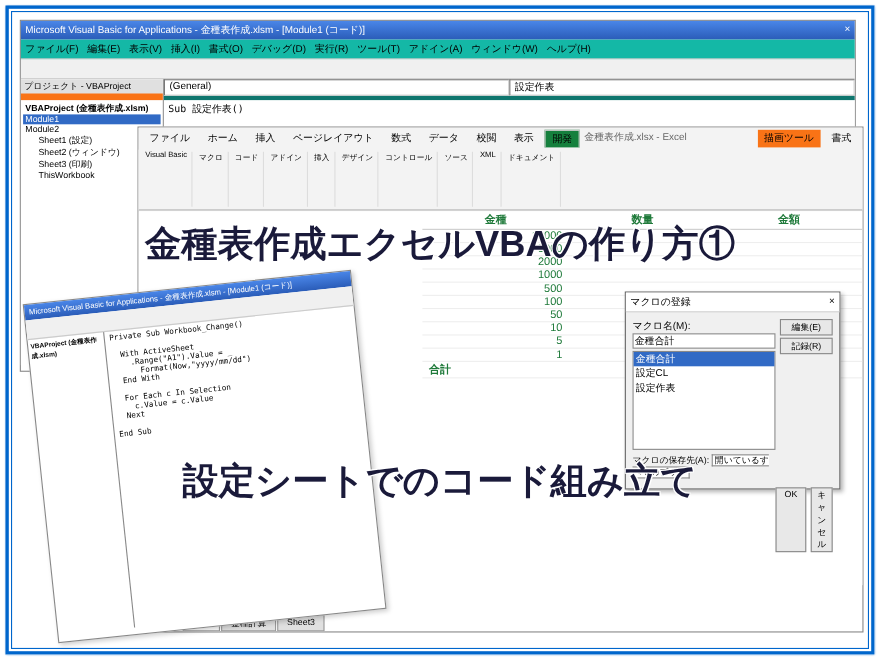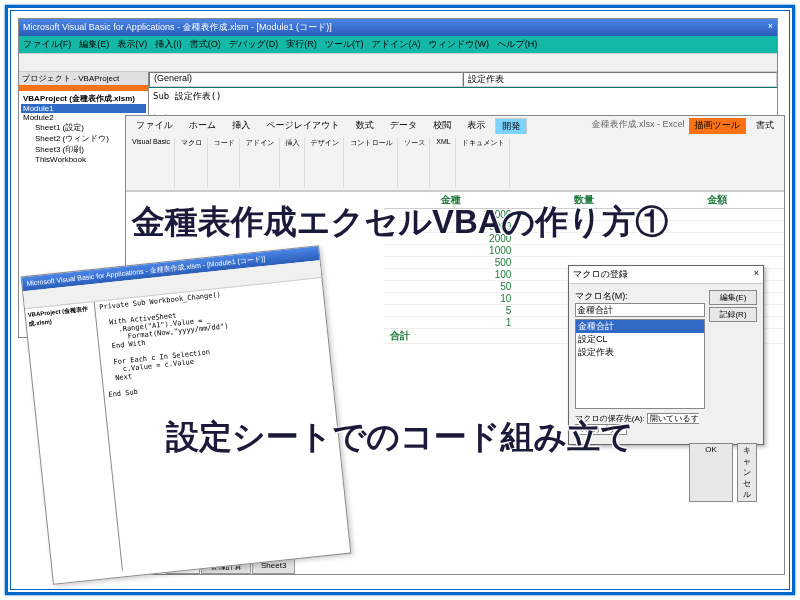--- a/index.html
+++ b/index.html
@@ -10,28 +10,28 @@
 .titlebar{background:linear-gradient(#4a86e8,#2a5cb8);color:#fff;padding:2px 4px;font-size:9px;display:flex;justify-content:space-between}
 .menubar{background:#14b8a6;padding:2px 4px;display:flex;gap:8px;font-size:9px;border-bottom:1px solid #ccc}
 .toolbar{background:#f0f0f0;padding:2px;border-bottom:1px solid #ccc;height:18px}
 .vbe-body{display:flex;height:260px}
 .projexp{width:130px;border-right:1px solid #888;background:#fff;font-size:8px}
 .projexp-title{background:#e0e0e0;padding:1px 3px;border-bottom:6px solid #f97316}
 .tree{padding:2px}
 .tree-item{padding:0 2px;white-space:nowrap}
 .tree-item.sel{background:#316ac5;color:#fff}
 .codepane{flex:1;background:#fff;position:relative}
-.codehead{display:flex;border-bottom:1px solid #0f766e}
+.codehead{display:flex;border-bottom:4px solid #0f766e}
 .codehead div{flex:1;border:1px inset #ccc;padding:0 4px;font-size:9px}
 .code{padding:2px 4px;font-family:monospace;font-size:9px;white-space:pre;color:#000}
 .excel{position:absolute;top:115px;left:125px;width:660px;height:460px;background:#fff;border:1px solid #888;font-size:9px}
 .ribbon{background:#f3f3f3;border-bottom:1px solid #ccc}
 .ribtabs{display:flex;gap:4px;padding:2px 4px;font-size:9px}
 .ribtab{padding:1px 6px}
-.ribtab.act{background:#7dd3fc;border:1px solid #ccc;border-bottom:none}
+.ribtab.act{background:#15803d;border:1px solid #ccc;border-bottom:none}
 .ribbody{height:55px;background:#f3f3f3;border-bottom:1px solid #ccc;display:flex;gap:2px;padding:2px;font-size:7px}
 .ribgrp{border-right:1px solid #ddd;padding:0 4px;text-align:center}
 .grid{position:relative;height:340px;overflow:hidden;background:#fff}
 .gridinner{position:absolute;right:0;top:0;width:400px}
 .colheads{display:flex;font-size:10px;color:#1f7a3a;font-weight:bold;border-bottom:1px solid #ccc}
 .colheads div{flex:1;text-align:center;padding:1px}
 .row{display:flex;font-size:10px;color:#1f7a3a;border-bottom:1px solid #eee}
 .row div{flex:1;text-align:right;padding:0 6px}
 .row.total div{color:#1f7a3a;font-weight:bold;text-align:left}
 .sheet-tabs{position:absolute;bottom:0;left:40px;display:flex;gap:1px;font-size:8px}
@@ -124,21 +124,21 @@
     <div class="ribtabs">
       <span class="ribtab">ファイル</span>
       <span class="ribtab">ホーム</span>
       <span class="ribtab">挿入</span>
       <span class="ribtab">ページレイアウト</span>
       <span class="ribtab">数式</span>
       <span class="ribtab">データ</span>
       <span class="ribtab">校閲</span>
       <span class="ribtab">表示</span>
       <span class="ribtab act">開発</span>
-      <span style="flex:1;text-align:right;color:#666">金種表作成.xlsx - Excel</span>
+      <span style="flex:1;text-align:left;color:#666">金種表作成.xlsx - Excel</span>
       <span class="ribtab" style="background:#f97316">描画ツール</span>
       <span class="ribtab">書式</span>
     </div>
     <div class="ribbody">
       <div class="ribgrp">Visual Basic</div>
       <div class="ribgrp">マクロ</div>
       <div class="ribgrp">コード</div>
       <div class="ribgrp">アドイン</div>
       <div class="ribgrp">挿入</div>
       <div class="ribgrp">デザイン</div>
@@ -237,21 +237,21 @@
         <span>マクロの保存先(A):</span>
         <span style="border:1px solid #888;padding:0 2px;background:#fff">開いているすべてのブック</span>
       </div>
     </div>
     <div class="dlg-btns">
       <div class="dlg-btn">編集(E)</div>
       <div class="dlg-btn">記録(R)</div>
     </div>
   </div>
   <div class="dlg-foot">
-    <div class="dlg-btn" style="width:44px">OK</div>
+    <div class="dlg-btn" style="width:28px">OK</div>
     <div class="dlg-btn" style="width:20px">キャンセル</div>
   </div>
 </div>
 
 <div class="vbe2">
   <div class="titlebar" style="font-size:7px">
     <span>Microsoft Visual Basic for Applications - 金種表作成.xlsm - [Module1 (コード)]</span>
   </div>
   <div class="toolbar"></div>
   <div style="display:flex;height:270px">

